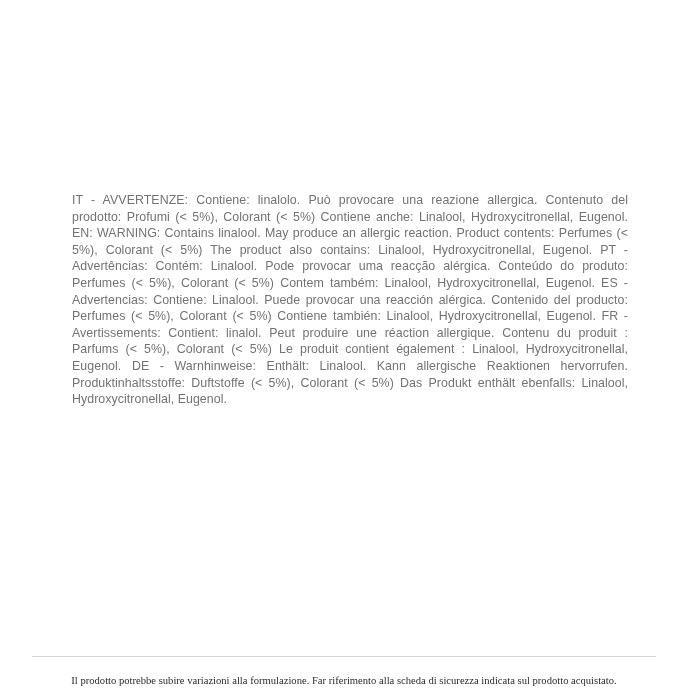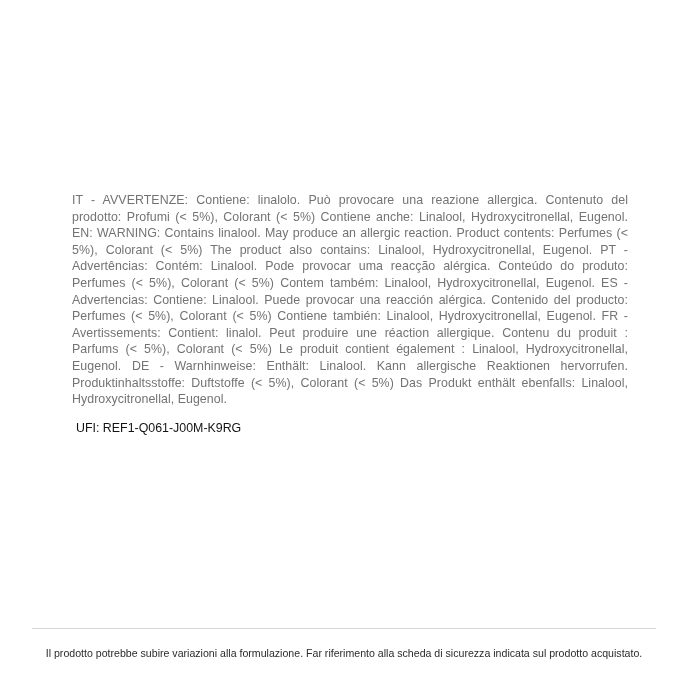--- a/index.html
+++ b/index.html
@@ -41,21 +41,22 @@
     font-size: 12.4px;
     line-height: 16.6px;
     color: #141414;
     padding-left: 4px;
   }
   .footer-wrap {
     position: absolute;
     left: 0;
     right: 12px;
     bottom: 0;
-    height: 72px;
+    height: 44px;
+    font-family: Liberation Serif, serif;
   }
   .footer-rule {
     position: absolute;
     left: 32px;
     right: 32px;
     top: 0;
     height: 1px;
     background: #d6d6d6;
   }
   .footer-note {
@@ -69,21 +70,20 @@
     text-align: center;
   }
 </style>
 </head>
 <body>
 
 <div class="page">
 
   <div class="warnings-block">
     <p class="warnings-text">IT - AVVERTENZE: Contiene: linalolo. Può provocare una reazione allergica. Contenuto del prodotto: Profumi (&lt; 5%), Colorant (&lt; 5%) Contiene anche: Linalool, Hydroxycitronellal, Eugenol.  EN: WARNING: Contains linalool. May produce an allergic reaction. Product contents: Perfumes (&lt; 5%), Colorant (&lt; 5%) The product also contains: Linalool, Hydroxycitronellal, Eugenol. PT - Advertências: Contém: Linalool. Pode provocar uma reacção alérgica. Conteúdo do produto: Perfumes (&lt; 5%), Colorant (&lt; 5%) Contem também: Linalool, Hydroxycitronellal, Eugenol. ES - Advertencias: Contiene: Linalool. Puede provocar una reacción alérgica. Contenido del producto: Perfumes (&lt; 5%), Colorant (&lt; 5%) Contiene también: Linalool, Hydroxycitronellal, Eugenol. FR - Avertissements: Contient: linalol. Peut produire une réaction allergique. Contenu du produit : Parfums (&lt; 5%), Colorant (&lt; 5%) Le produit contient également : Linalool, Hydroxycitronellal, Eugenol. DE - Warnhinweise: Enthält: Linalool. Kann allergische Reaktionen hervorrufen. Produktinhaltsstoffe: Duftstoffe (&lt; 5%), Colorant (&lt; 5%) Das Produkt enthält ebenfalls: Linalool, Hydroxycitronellal, Eugenol.</p>
-    <div class="ufi-line">UFI: REF1-Q061-J00M-K9RG</div>
   </div>
 
   <div class="footer-wrap">
     <div class="footer-rule"></div>
     <div class="footer-note">Il prodotto potrebbe subire variazioni alla formulazione. Far riferimento alla scheda di sicurezza indicata sul prodotto acquistato.</div>
   </div>
 
 </div>
 
 </body></html>

